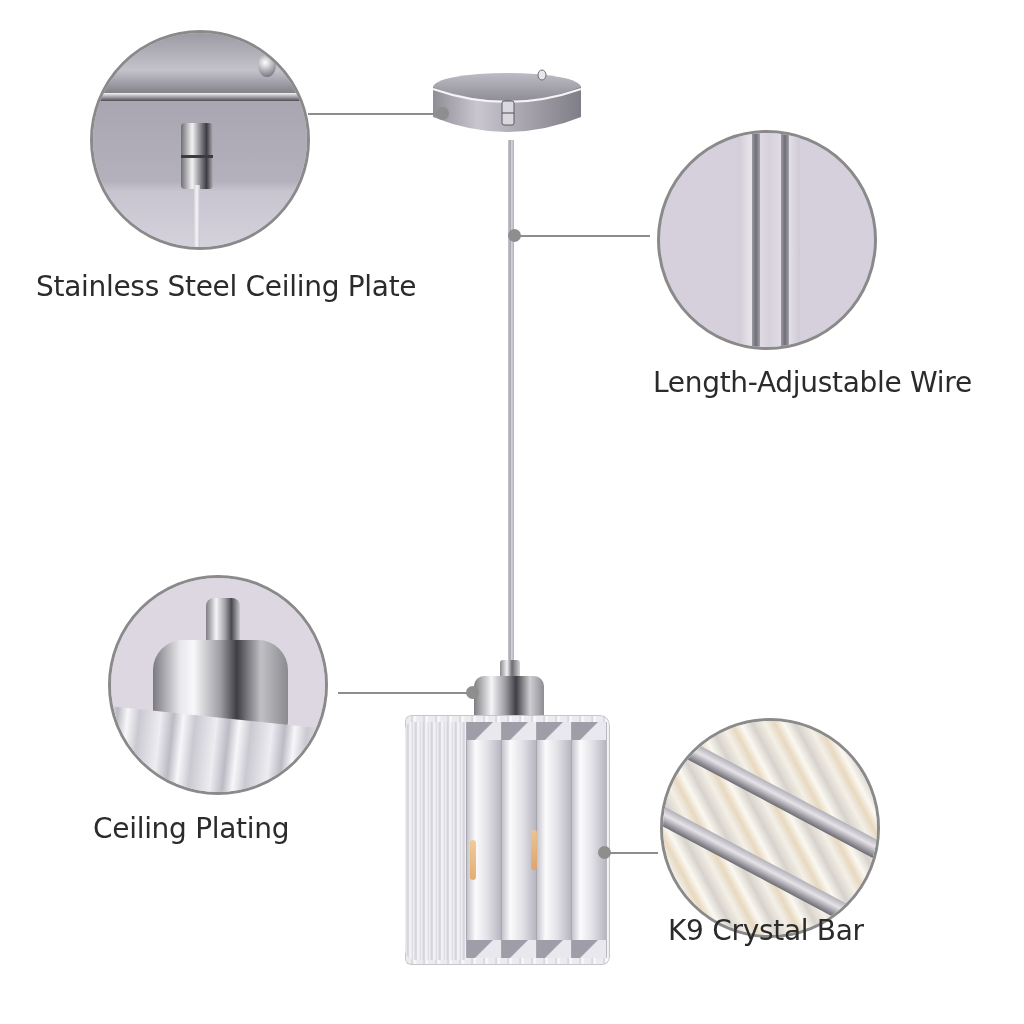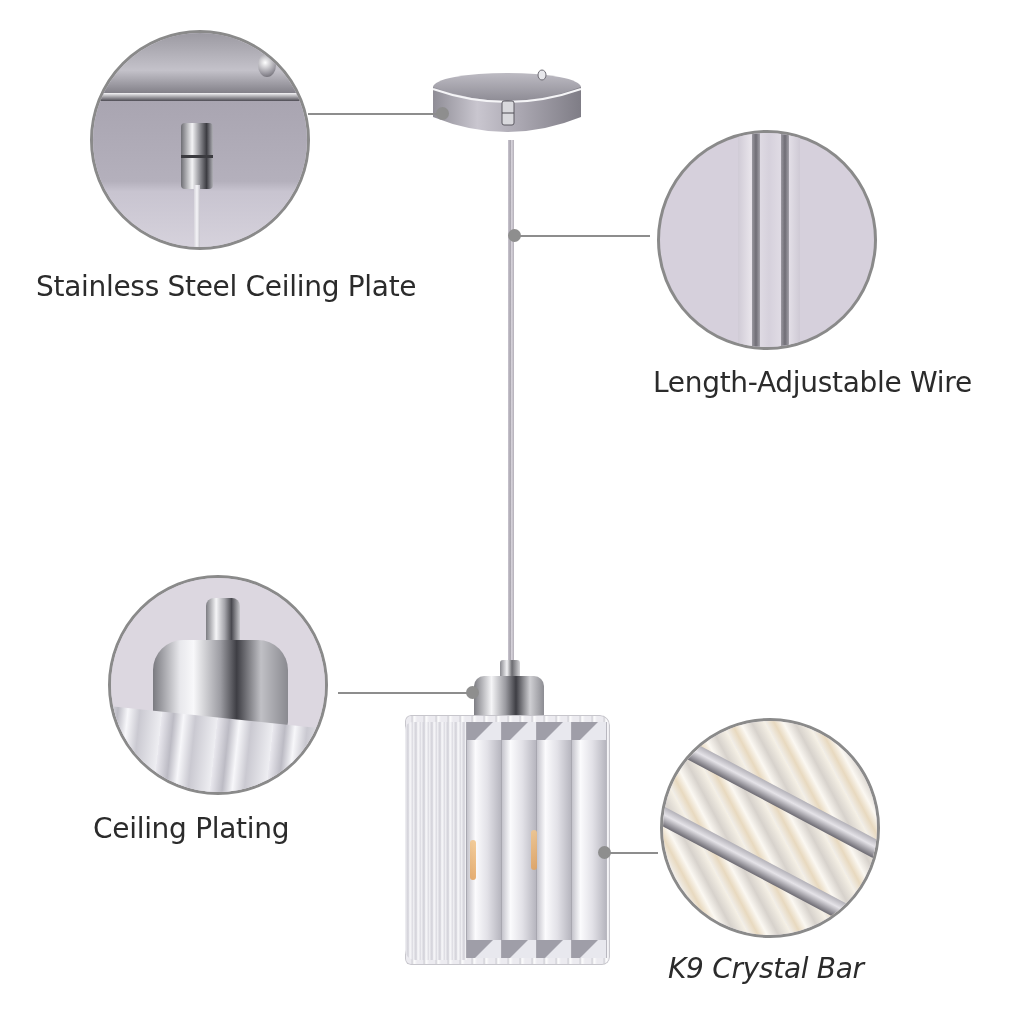--- a/index.html
+++ b/index.html
@@ -195,13 +195,13 @@
   <div class="hw-cup"></div>
   <div class="hw-crystal"></div>
 </div>
 <div class="label" style="left:93px;top:812px;">Ceiling Plating</div>
 
 <div class="callout" style="left:660px;top:718px;width:220px;height:220px;">
   <div class="cr-bg"></div>
   <div class="cr-band" style="top:70px;"></div>
   <div class="cr-band" style="top:150px;"></div>
 </div>
-<div class="label" style="left:668px;top:952px;font-style:italic;">K9 Crystal Bar</div>
+<div class="label" style="left:668px;top:914px;">K9 Crystal Bar</div>
 
 </body></html>

